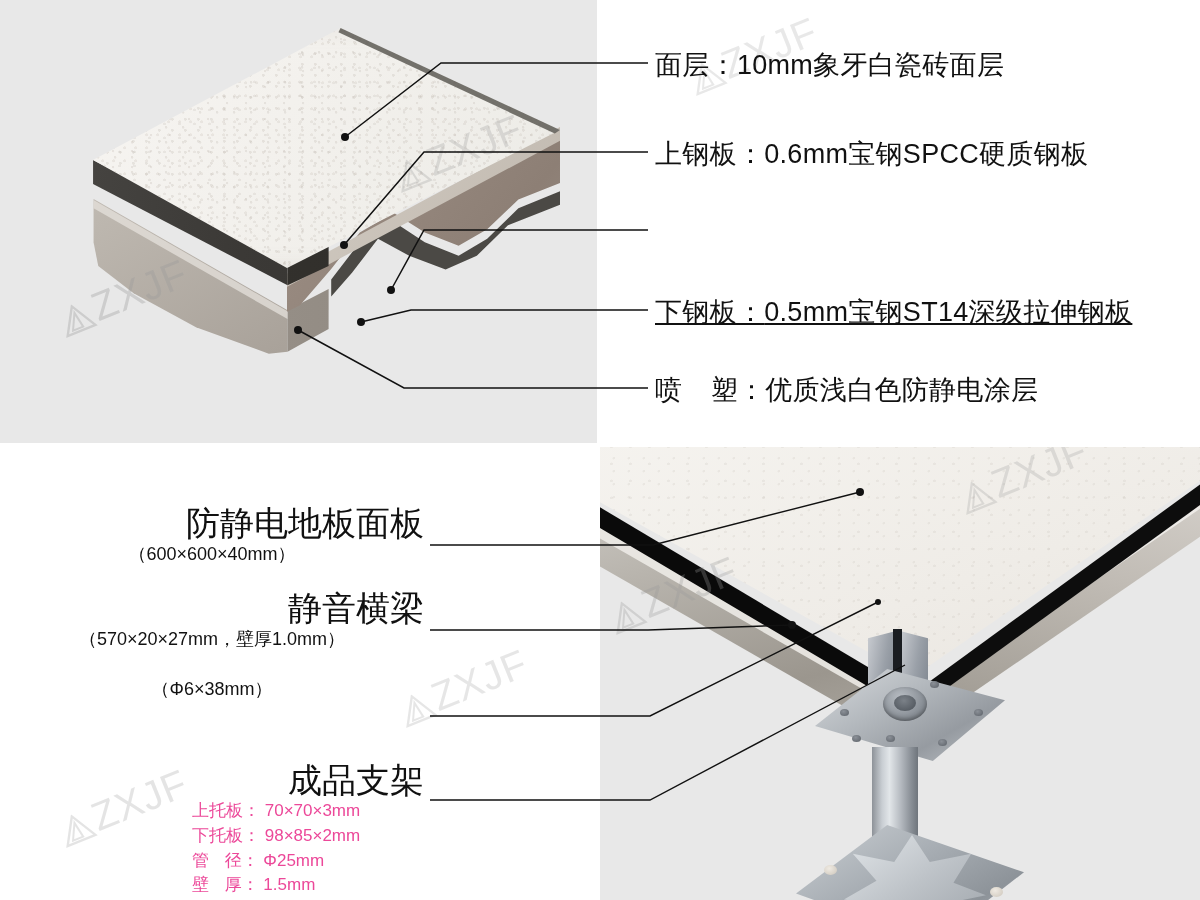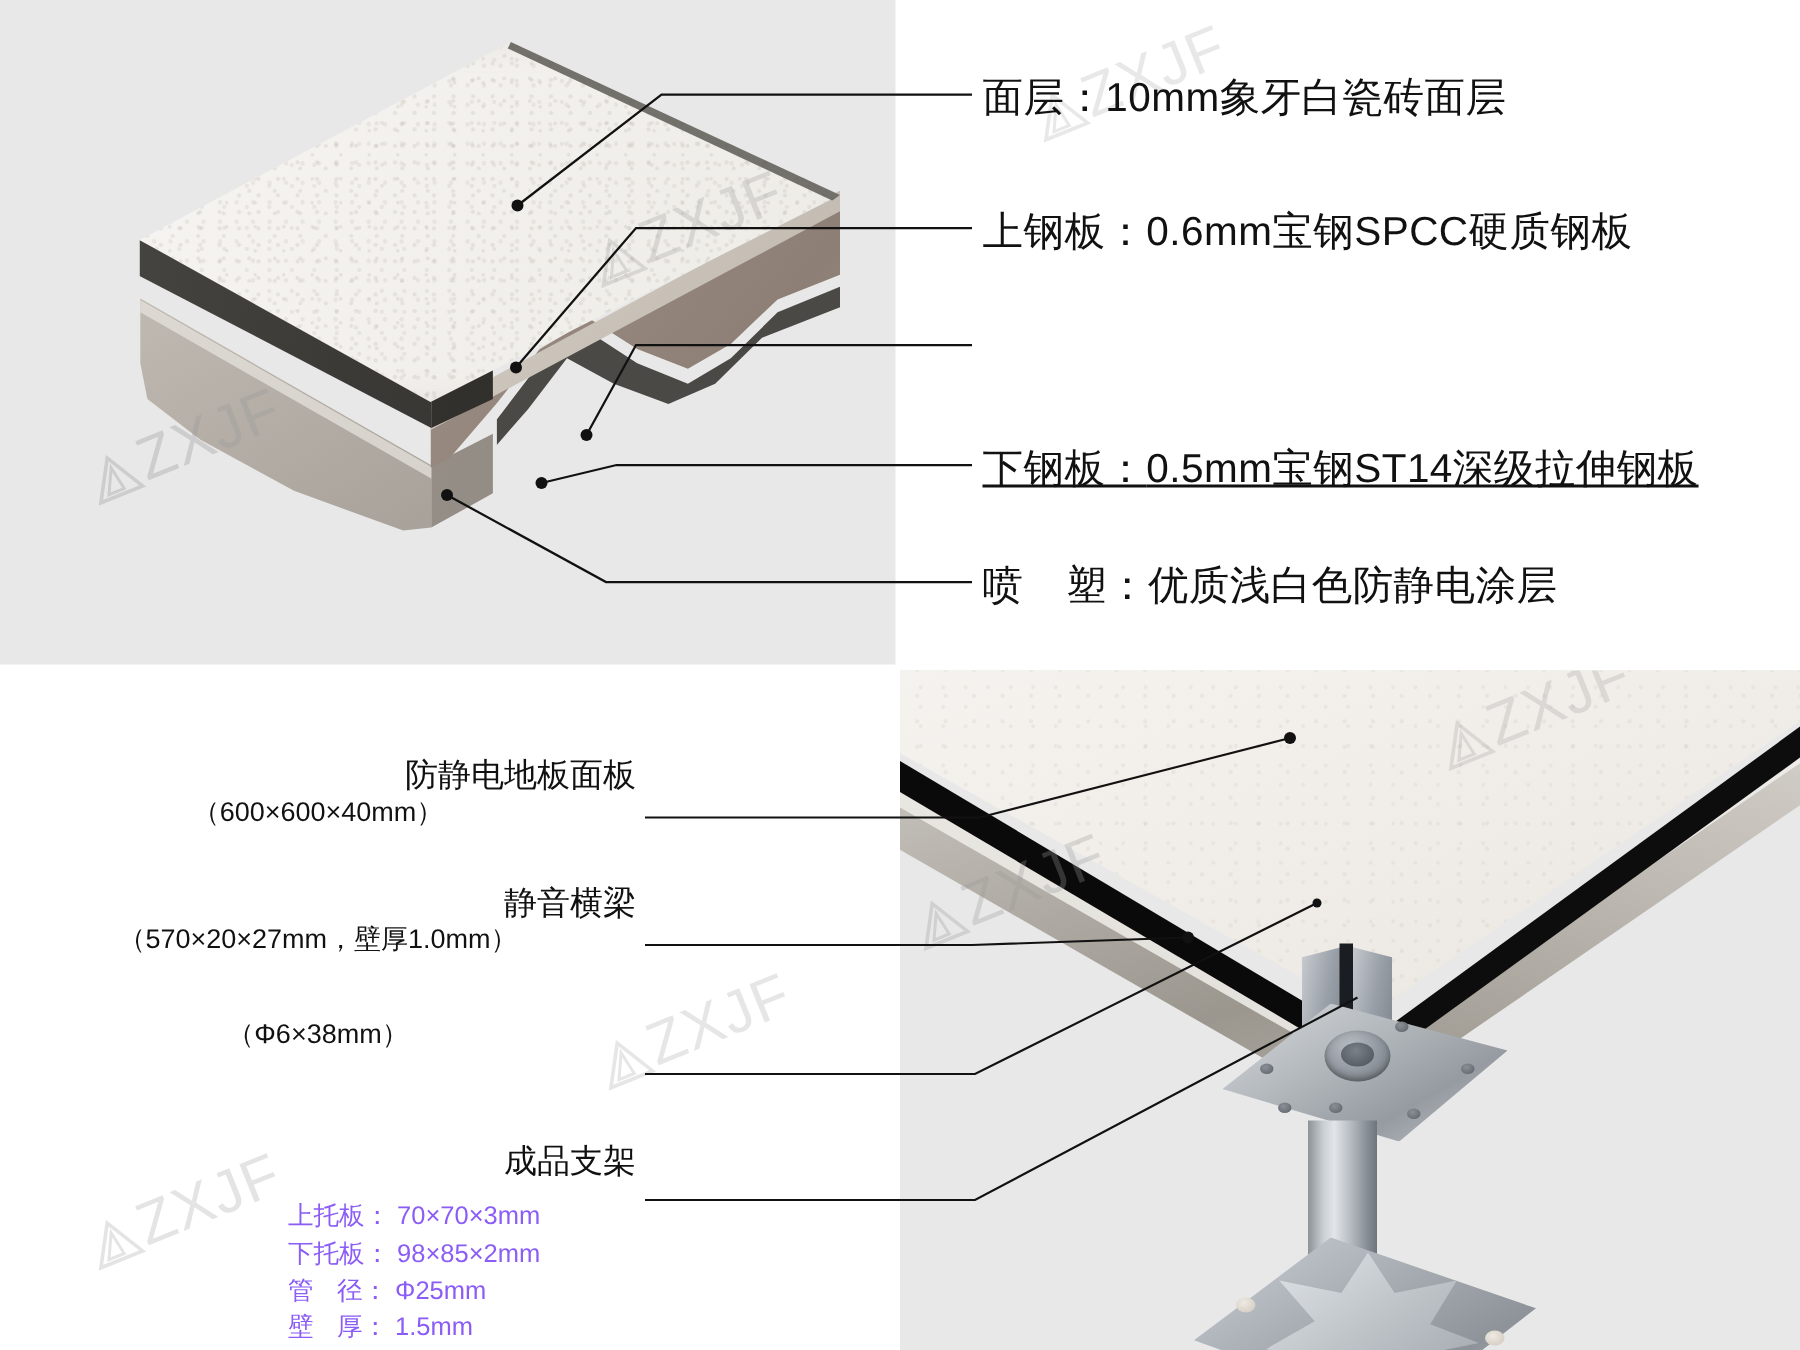--- a/index.html
+++ b/index.html
@@ -199,26 +199,26 @@
   #leaders{position:absolute;left:0;top:0;width:1200px;height:900px;pointer-events:none;}
 
   
   .label-top{
     position:absolute;white-space:nowrap;color:#111;
     font-size:27px;letter-spacing:.3px;
   }
   .gap{display:inline-block;width:1.05em;}
 
   .grp{position:absolute;text-align:right;color:#111;}
-  .grp .main{font-size:22px;white-space:nowrap;line-height:1.06;}
+  .grp .main{font-size:34px;white-space:nowrap;line-height:1.06;}
   .grp .sub{font-size:18px;white-space:nowrap;line-height:1.15;margin-top:3px;}
   .sub-center{text-align:center;}
 
   #bracket-specs{
-    position:absolute;color:#8b5cf6;font-size:17px;line-height:1.46;white-space:nowrap;
+    position:absolute;color:#ec4899;font-size:17px;line-height:1.46;white-space:nowrap;
   }
   #bracket-specs .k{display:inline-block;}
   #bracket-specs .sp{display:inline-block;width:.92em;}
 
   
   .wm{
     position:absolute;color:#9a9a9a;opacity:.34;font-size:40px;letter-spacing:1px;
     transform:rotate(-22deg);transform-origin:left center;white-space:nowrap;
     font-family:"Liberation Sans","DejaVu Sans",sans-serif;user-select:none;
   }

